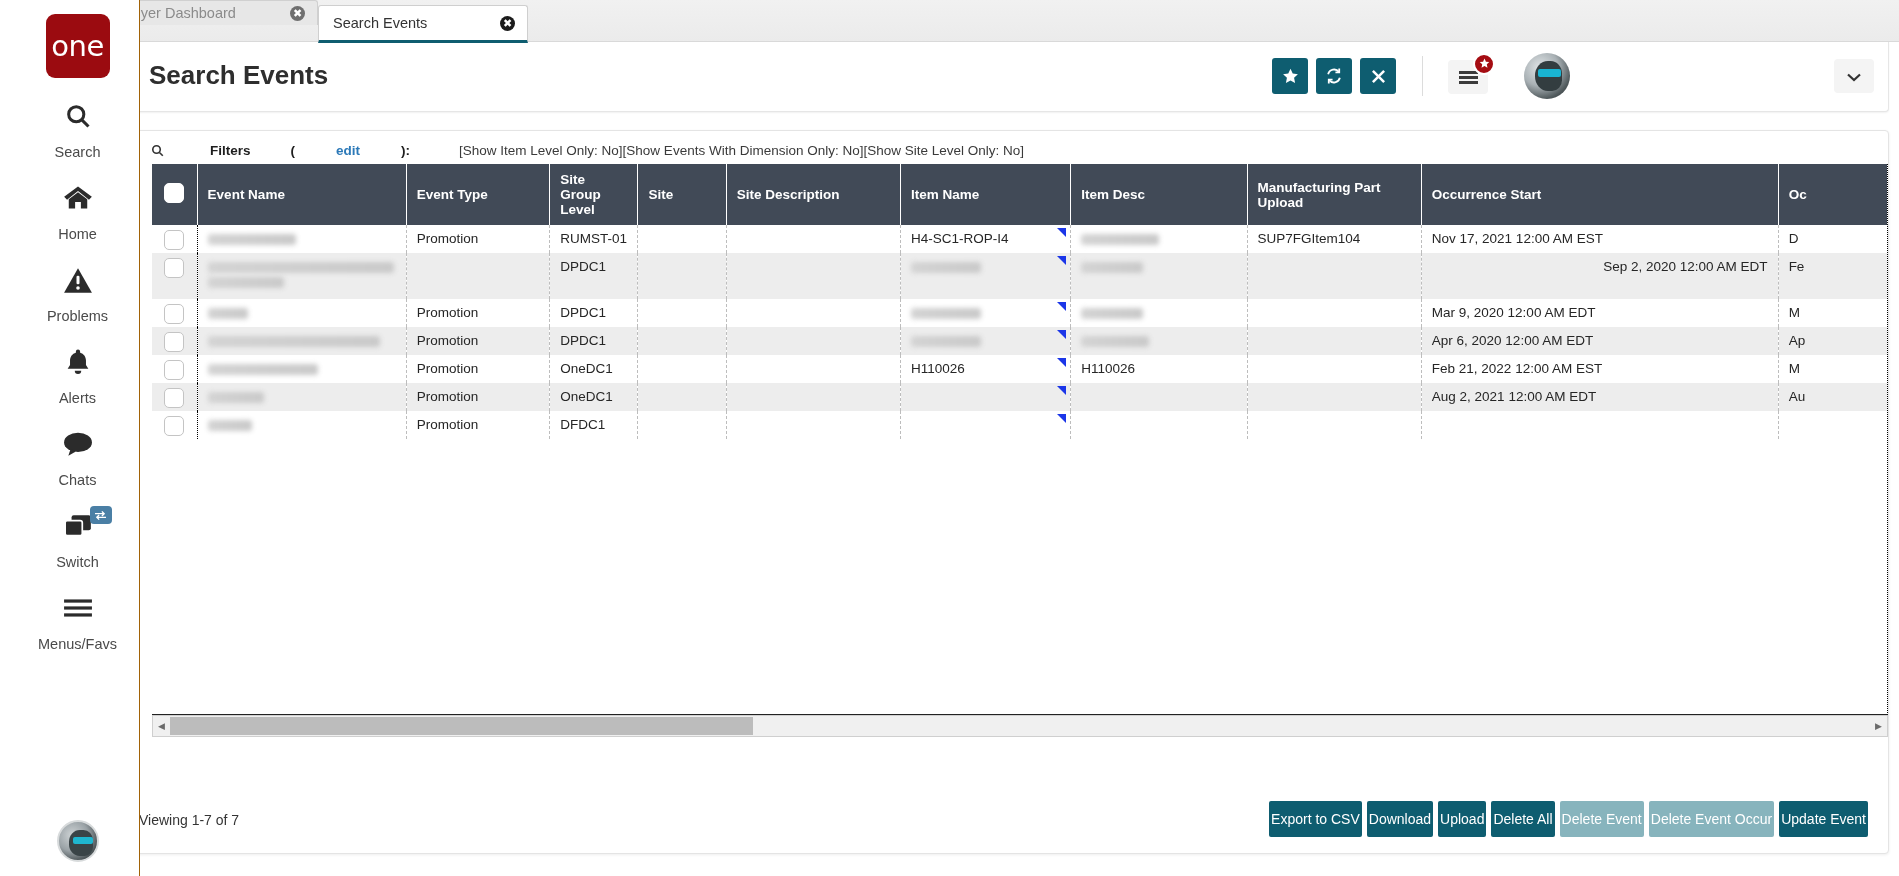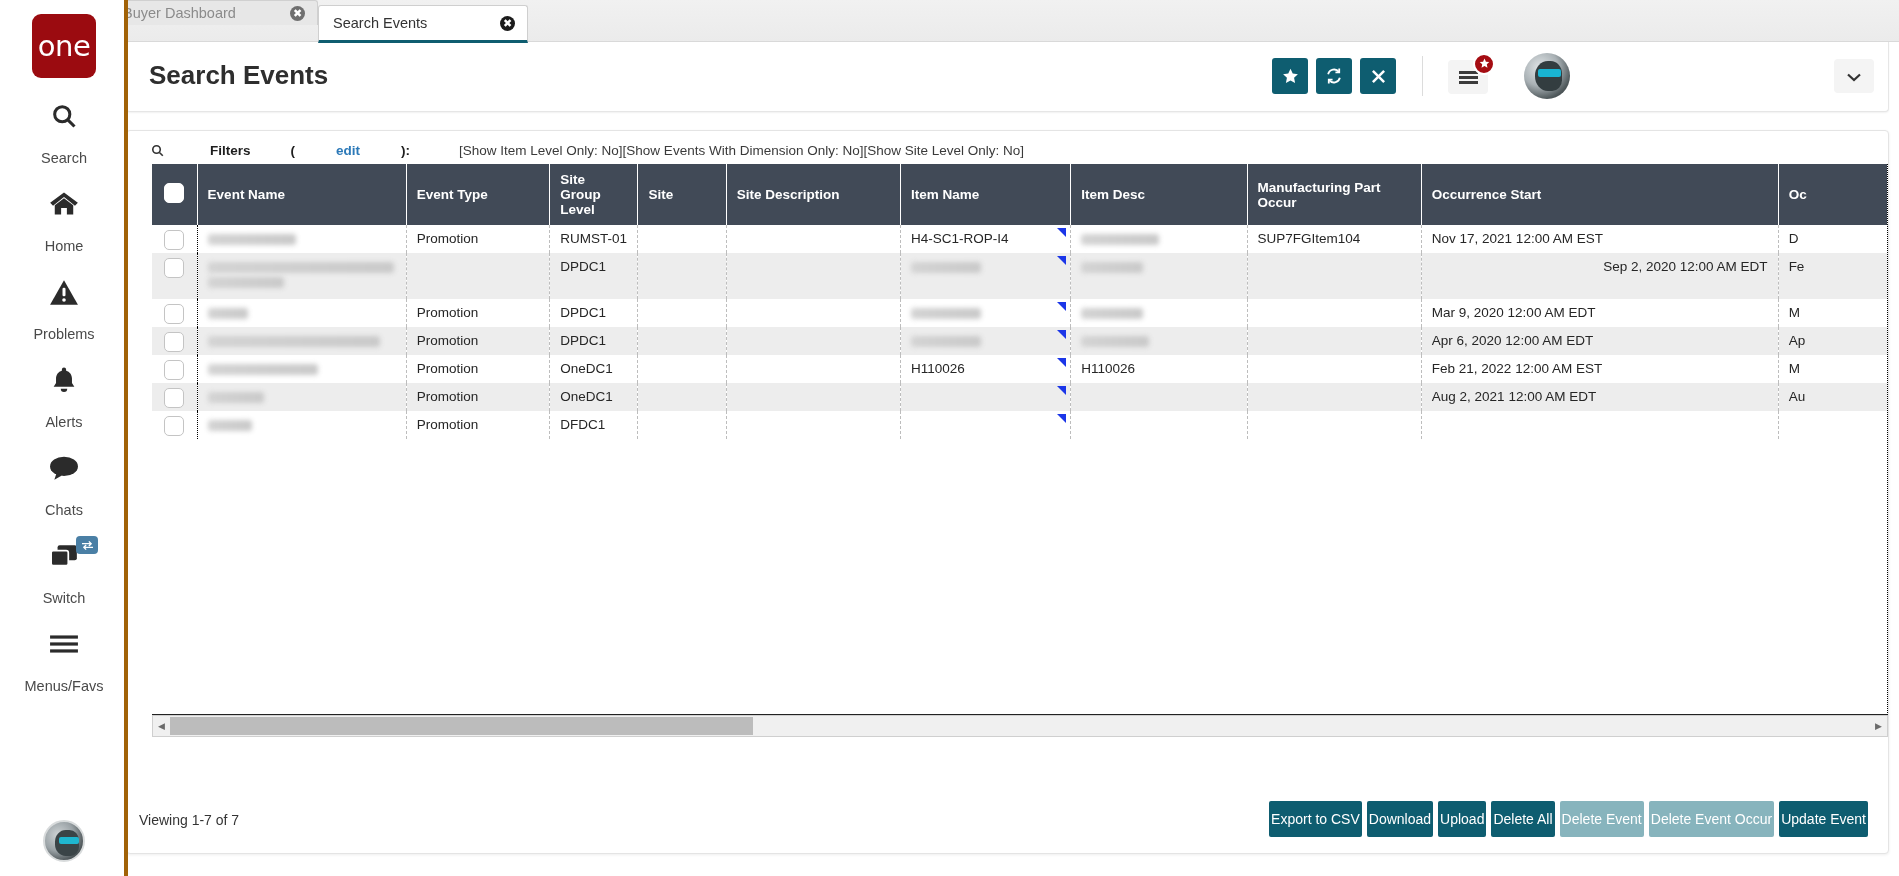--- a/index.html
+++ b/index.html
@@ -8,24 +8,24 @@
     margin: 0; padding: 0;
     width: 1899px; height: 876px;
     overflow: hidden;
     background: #ffffff;
     font-family: "Liberation Sans", sans-serif;
     -webkit-font-smoothing: antialiased;
   }
 
   
   #left-rail {
-    position: absolute; left: 4px; top: 0;
+    position: absolute; left: 16px; top: 0;
     width: 124px; height: 876px;
     background: #ffffff;
-    border-right: 4px solid #a16207;
+    border-right: 1px solid #a16207;
     display: flex; flex-direction: column;
     align-items: center;
     z-index: 20;
   }
   #brand-logo {
     width: 64px; height: 64px;
     margin-top: 14px;
     background: #9b0b10;
     border-radius: 9px;
     display: flex; align-items: center; justify-content: center;
@@ -41,21 +41,21 @@
     cursor: pointer;
     position: relative;
   }
   .rail-item:first-of-type { margin-top: 26px; }
   .rail-ico {
     height: 32px; display: flex; align-items: center; justify-content: center;
     color: #2b2b2b;
   }
   .rail-ico svg { display: block; }
   .rail-label {
-    margin-top: 18px;
+    margin-top: 12px;
     font-size: 14.5px;
     color: #4a4a4a;
     font-family: "Liberation Sans", sans-serif;
   }
   .switch-badge {
     position: absolute;
     right: 16px; top: -4px;
     width: 22px; height: 18px;
     background: #4a7fa5;
     border-radius: 4px;
@@ -565,21 +565,21 @@
           <th class="cb-col">
             <span class="cb"></span>
           </th>
           <th class="name-col">Event Name</th>
           <th>Event Type</th>
           <th>Site Group Level</th>
           <th>Site</th>
           <th>Site Description</th>
           <th>Item Name</th>
           <th>Item Desc</th>
-          <th>Manufacturing Part Occur</th>
+          <th>Manufacturing Part Upload</th>
           <th>Occurrence Start</th>
           <th>Oc</th>
         </tr>
       </thead>
       <tbody id="grid-body">
           <tr class="odd">
             <td class="cb-col"><span class="cb"></span></td>
             <td class="name-col"><span class="rd redact" style="width:88px"></span></td>
             <td>Promotion</td>
             <td>RUMST-01</td>

